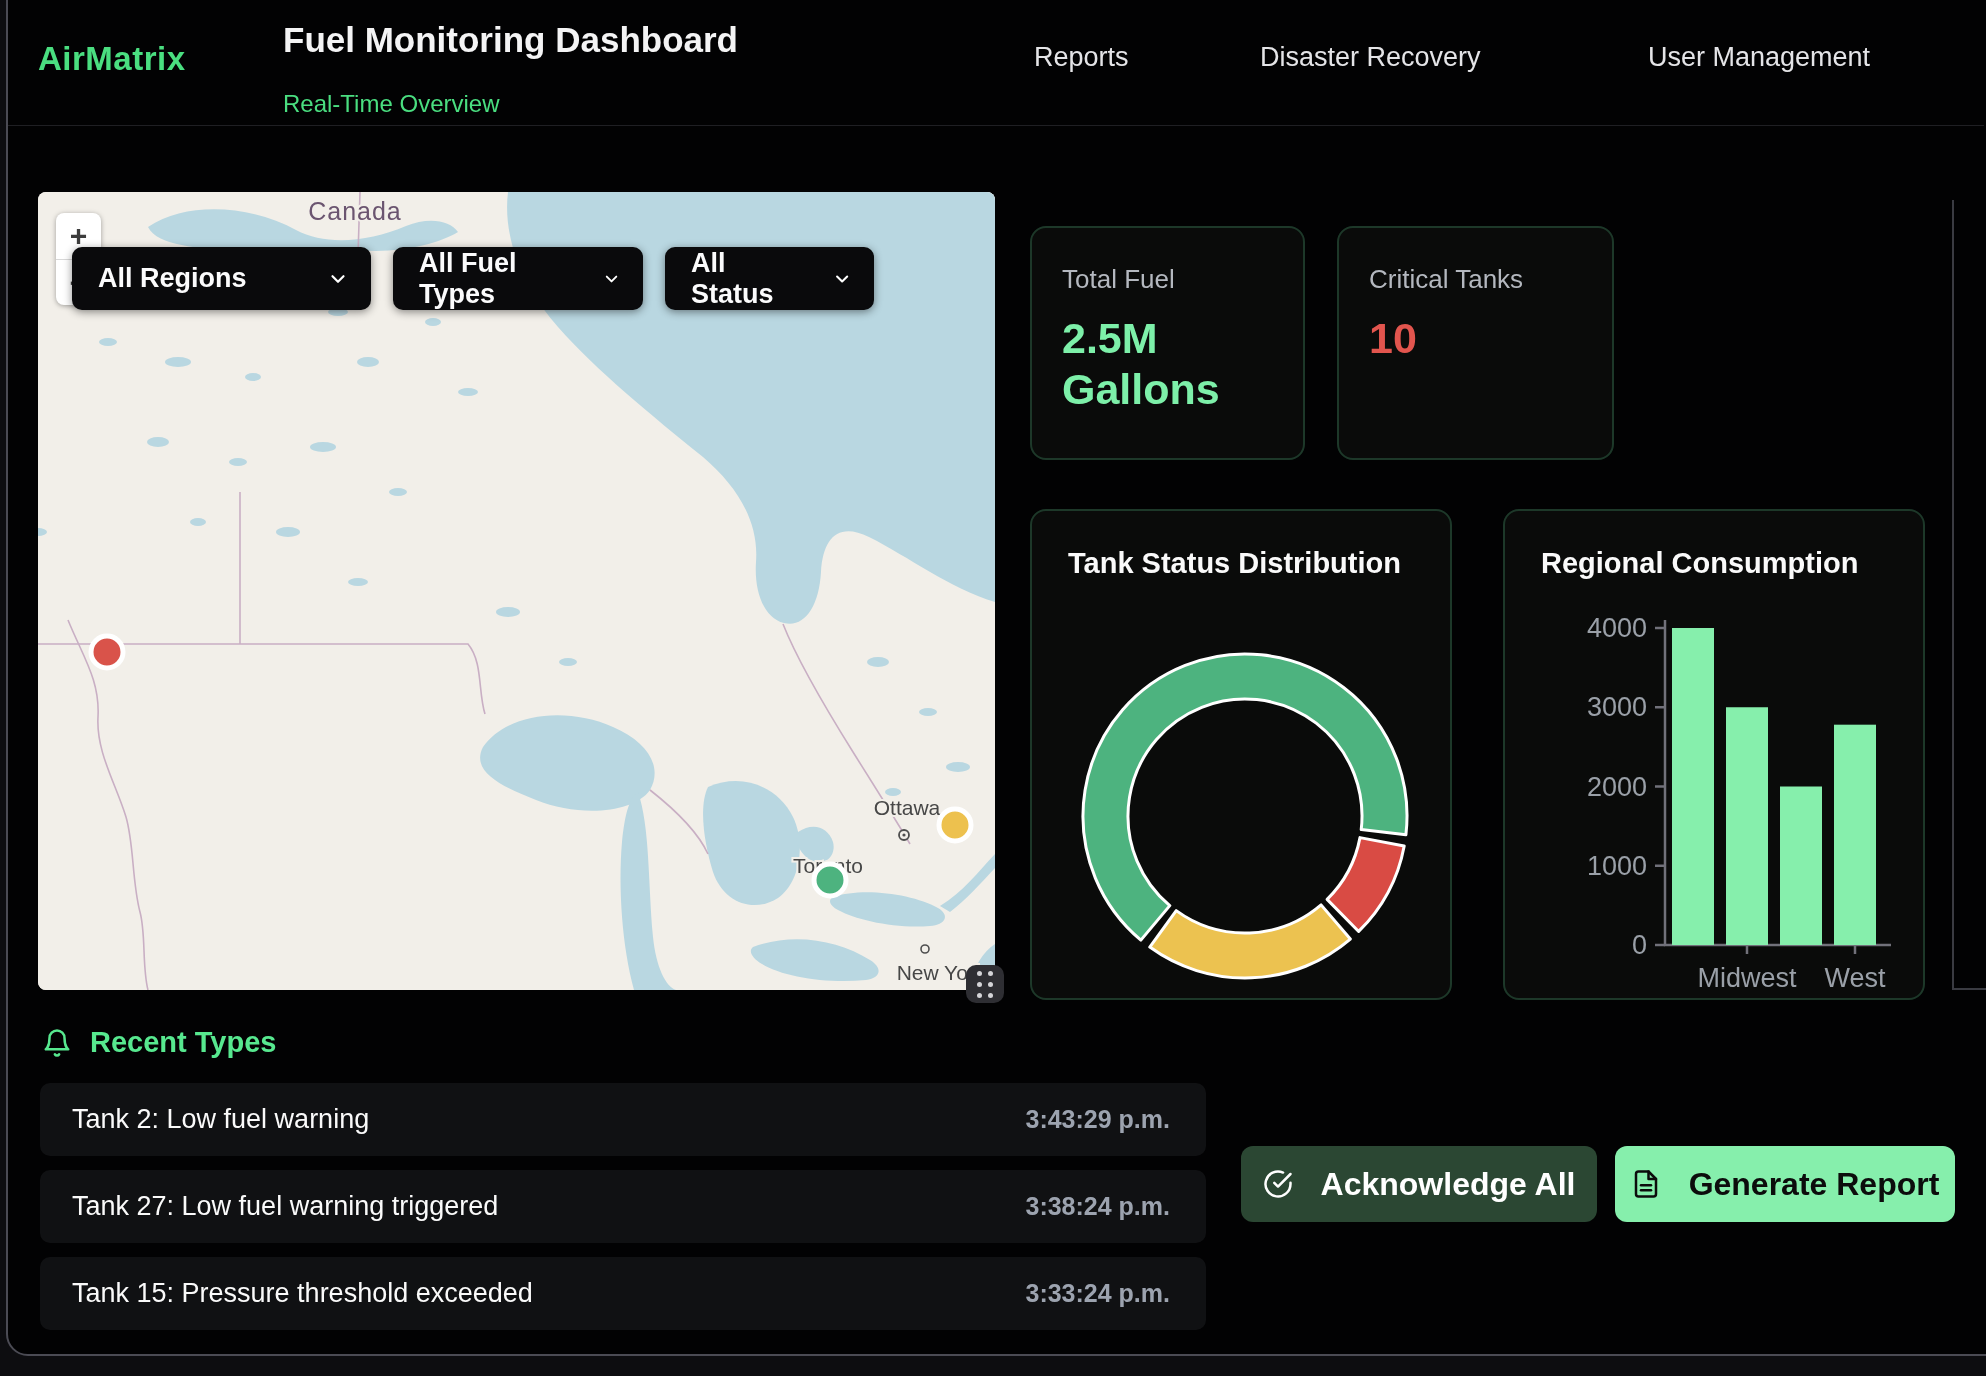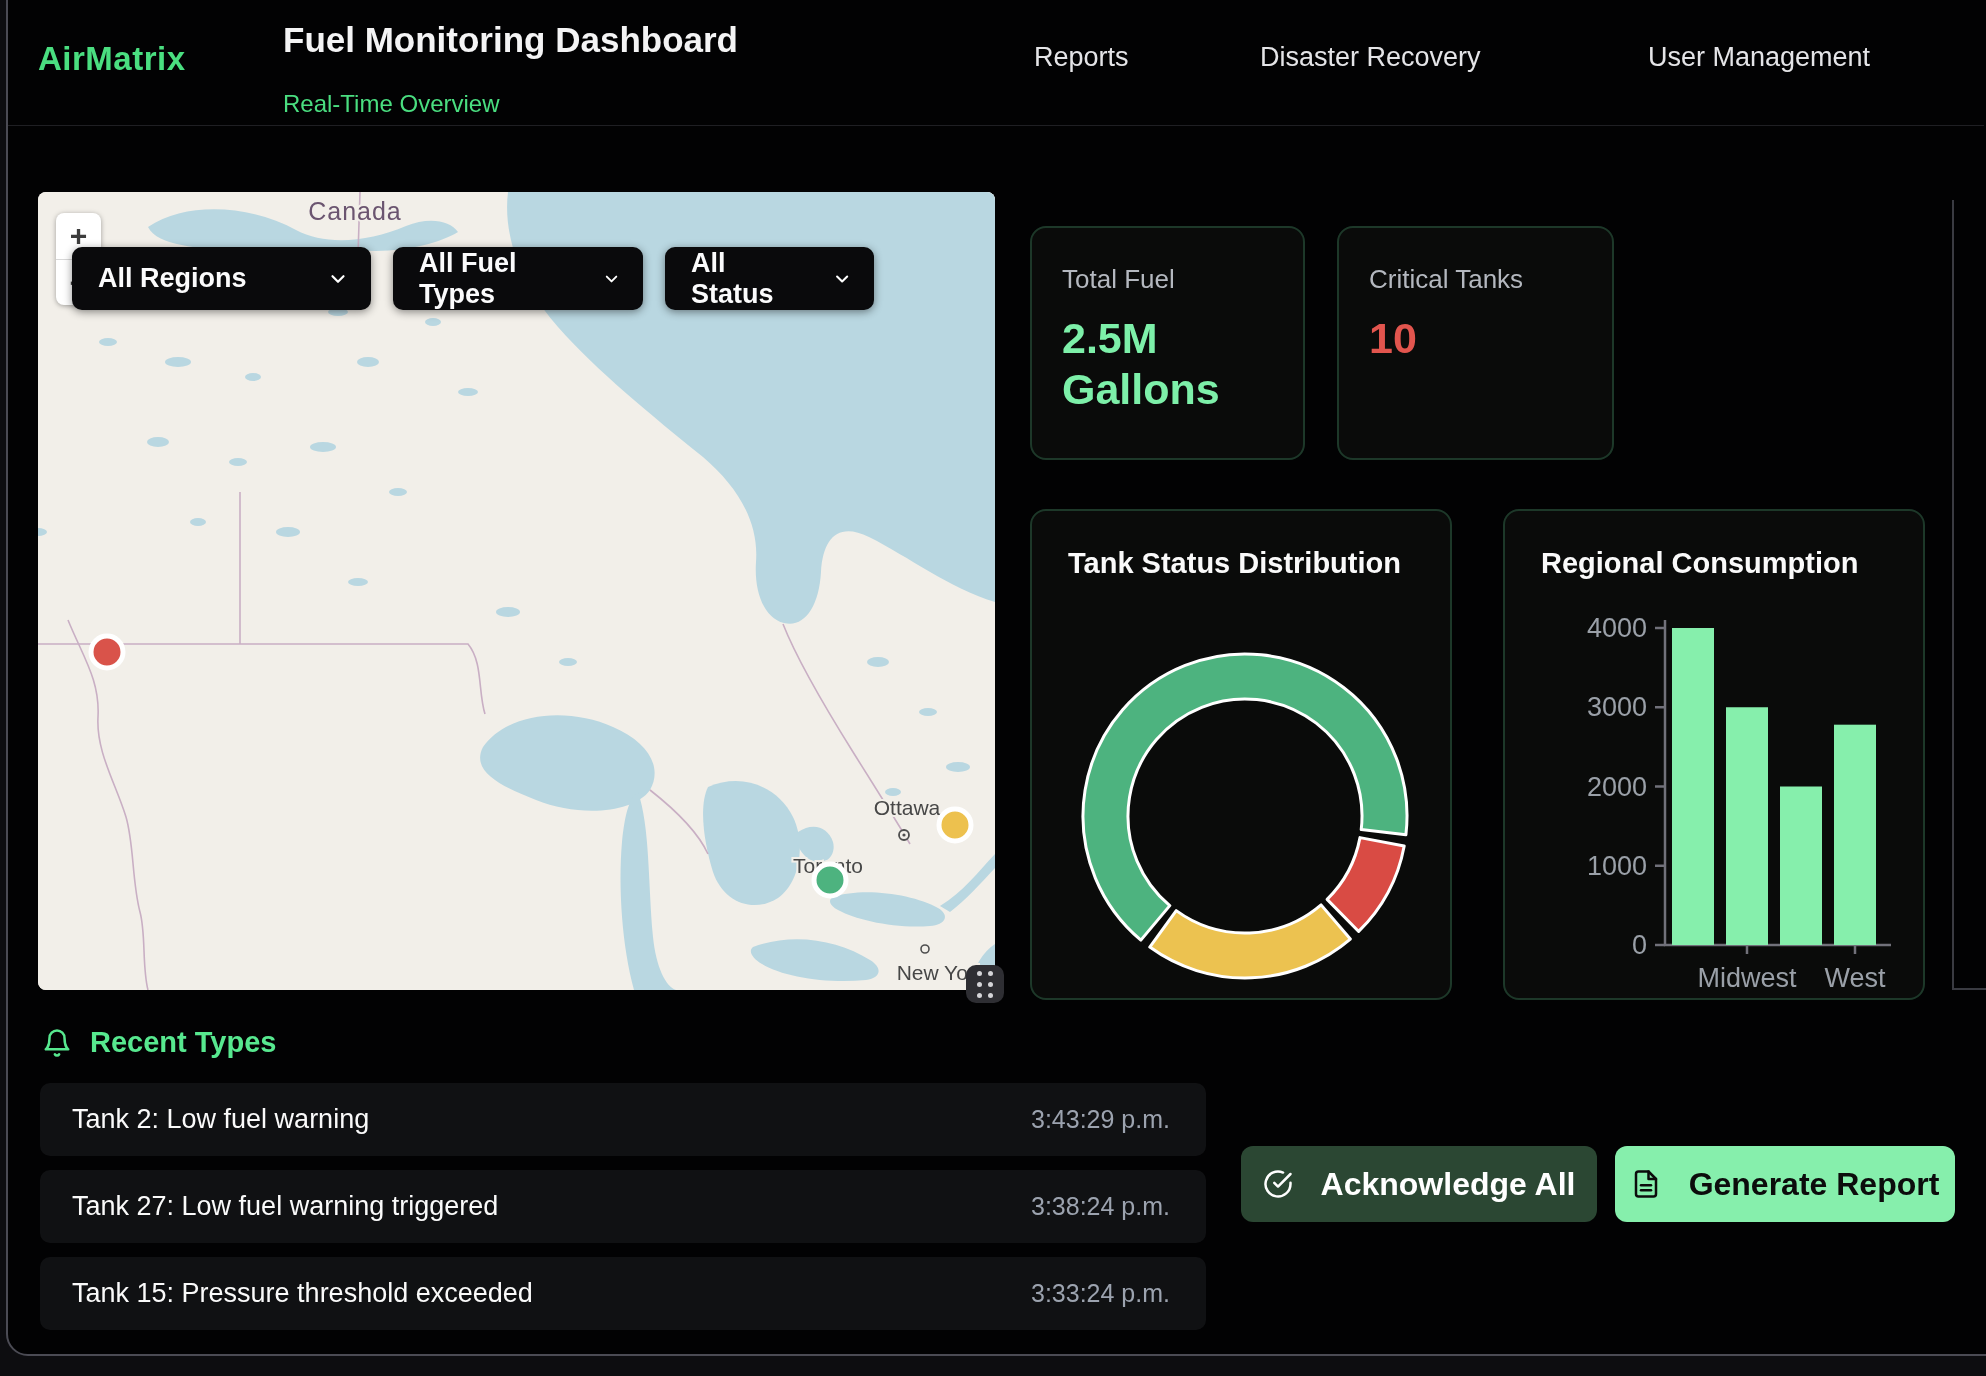--- a/index.html
+++ b/index.html
@@ -41,21 +41,21 @@
          border:2px solid #1d3829; border-radius:16px; }
   .chart-card .ct{ position:absolute; left:36px; top:36px; font-size:29px; font-weight:bold; color:#fafafa; }
   .edge-v{ position:absolute; left:1952px; top:200px; width:2px; height:788px; background:#3a3b42; }
   .edge-h{ position:absolute; left:1952px; top:988px; width:34px; height:2px; background:#3a3b42; }
   
   .alerts-title{ position:absolute; left:42px; top:1026px; display:flex; align-items:center; gap:18px; }
   .alerts-title span{ font-size:29px; font-weight:bold; color:#57e88f; }
   .alert-row{ position:absolute; left:40px; width:1166px; height:73px; background:#101113; border-radius:10px;
          display:flex; align-items:center; justify-content:space-between; padding:0 36px 0 32px; cursor:pointer; }
   .alert-row .at{ font-size:27px; color:#fafafa; }
-  .alert-row .tm{ font-size:25px; color:#9ca3af; }
+  .alert-row .tm{ font-size:25px; color:#9ca3af;font-weight:bold; }
   .btn{ position:absolute; top:1146px; height:76px; border-radius:12px; display:flex; align-items:center;
         justify-content:center; gap:28px; font-size:32px; font-weight:bold; cursor:pointer; border:none; }
   .btn-ack{ left:1241px; width:356px; background:#2b4733; color:#fff; }
   .btn-gen{ left:1615px; width:340px; background:#86efac; color:#0c0c0c; }
 </style>
 </head>
 <body>
 
 <div class="canvas">
   <div class="frame"></div>

